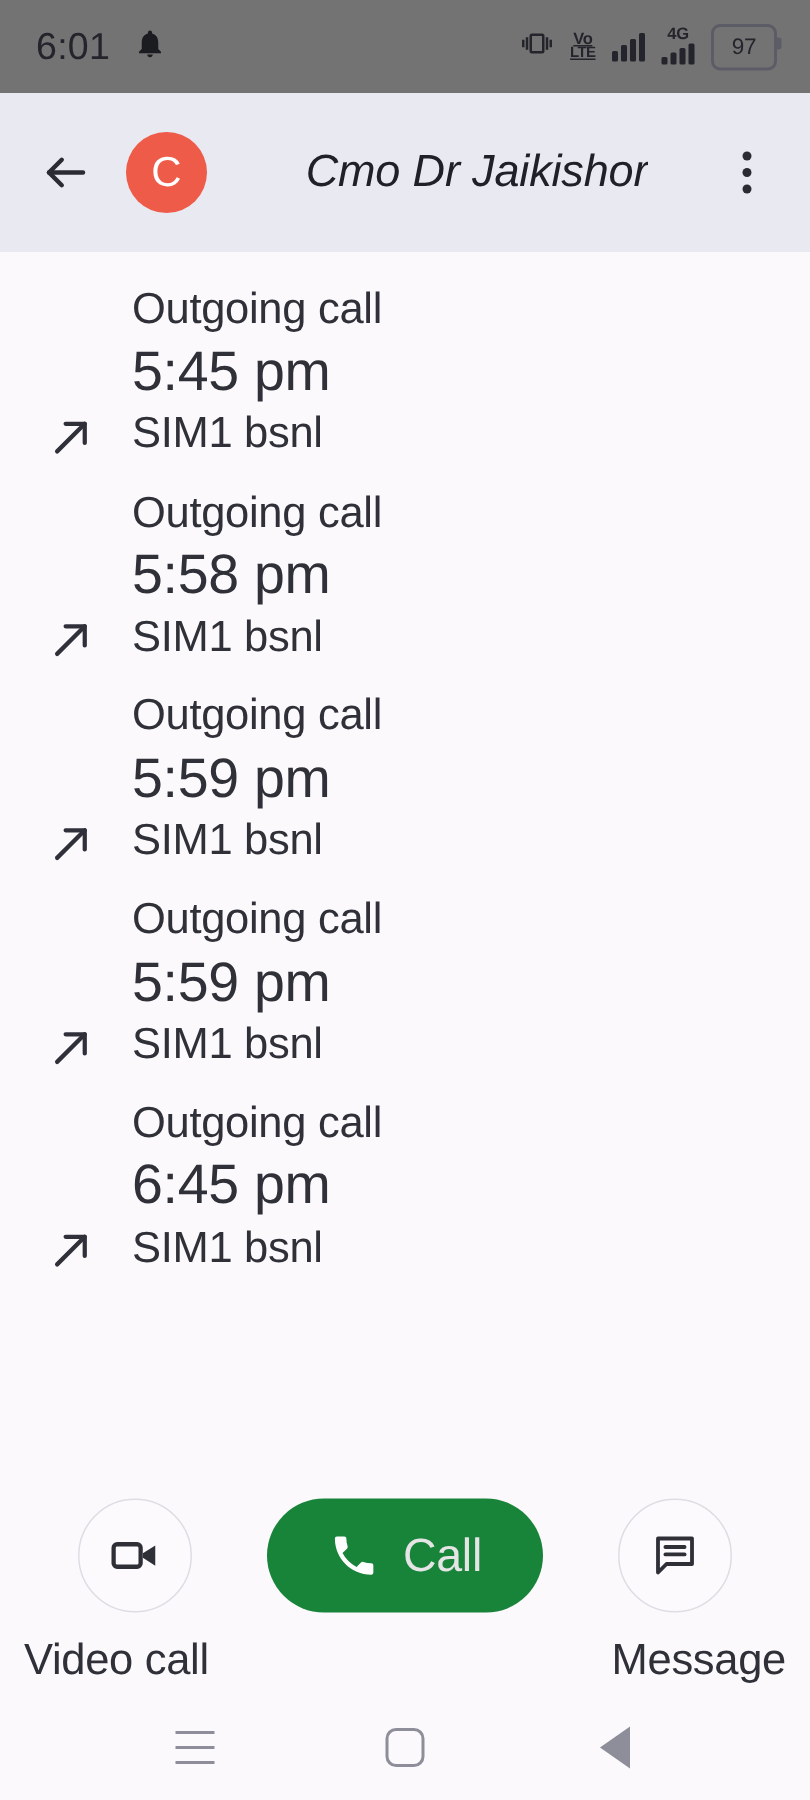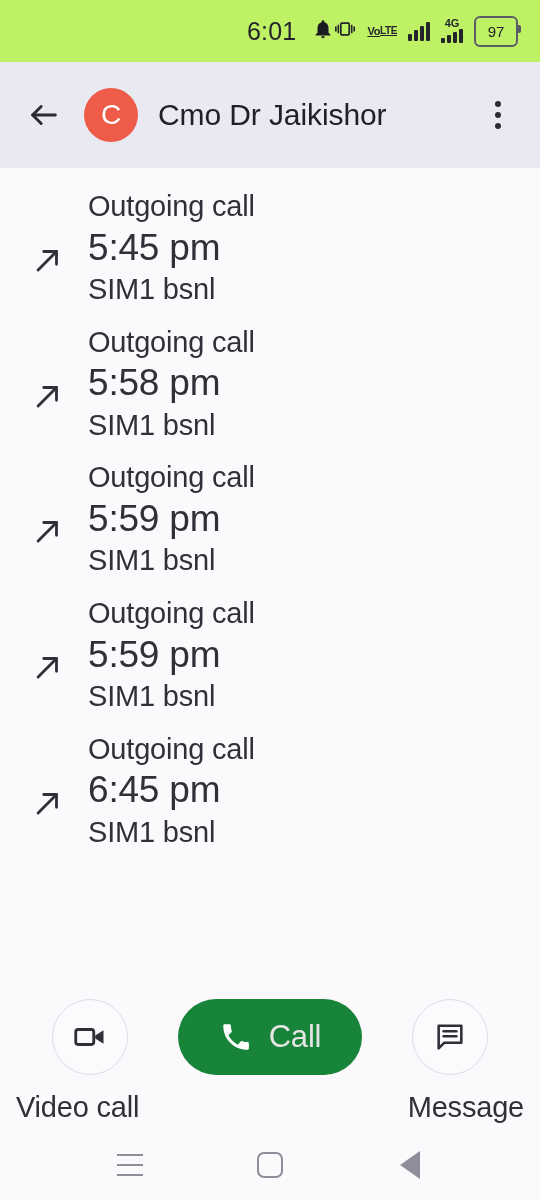--- a/index.html
+++ b/index.html
@@ -22,24 +22,24 @@
     width: 540px;
     height: 1200px;
     display: flex;
     flex-direction: column;
     background: #FBF9FC;
   }
 
   
   .status-bar {
     height: 62px;
-    background: #bef264;
-    display: flex;
-    align-items: center;
-    justify-content: flex-end;
+    background: #737373;
+    display: flex;
+    align-items: center;
+    justify-content: space-between;
     padding: 0 22px 0 24px;
     flex: 0 0 auto;
   }
   .status-left {
     display: flex;
     align-items: center;
     gap: 16px;
   }
   .status-time {
     font-size: 25px;
@@ -49,21 +49,21 @@
   }
   .bell-icon { display: block; }
 
   .status-right {
     display: flex;
     align-items: center;
     gap: 11px;
   }
   .volte-icon {
     display: flex;
-    flex-direction: row;
+    flex-direction: column;
     align-items: center;
     justify-content: center;
     line-height: 0.95;
     color: #24242C;
     text-decoration: underline;
   }
   .volte-icon .vo { font-size: 11px; font-weight: bold; letter-spacing: -0.3px; }
   .volte-icon .lte { font-size: 10px; font-weight: bold; letter-spacing: -0.4px; }
 
   .bars {
@@ -154,23 +154,24 @@
     font-size: 28px;
     font-weight: 400;
     margin-left: 14px;
     flex: 0 0 auto;
   }
   .header-texts {
     margin-left: 20px;
     flex: 1 1 auto;
     min-width: 0;
     display: flex;
-    flex-direction: column;
+    flex-direction: row;
     justify-content: center;
     gap: 1px;
+    font-style: italic;
   }
   .contact-name {
     font-size: 30px;
     font-weight: 400;
     color: #202028;
     white-space: nowrap;
     overflow: hidden;
     text-overflow: ellipsis;
     letter-spacing: -0.1px;
   }
@@ -204,21 +205,21 @@
 
   
   .call-list {
     flex: 1 1 auto;
     background: #FBF9FC;
     padding-top: 12px;
     overflow: hidden;
   }
   .call-entry {
     display: flex;
-    align-items: center;
+    align-items: flex-end;
     padding: 8px 20px 8px 28px;
     cursor: pointer;
   }
   .call-dir-icon {
     width: 40px;
     flex: 0 0 auto;
     margin-top: 24px;
     display: flex;
     justify-content: center;
   }

